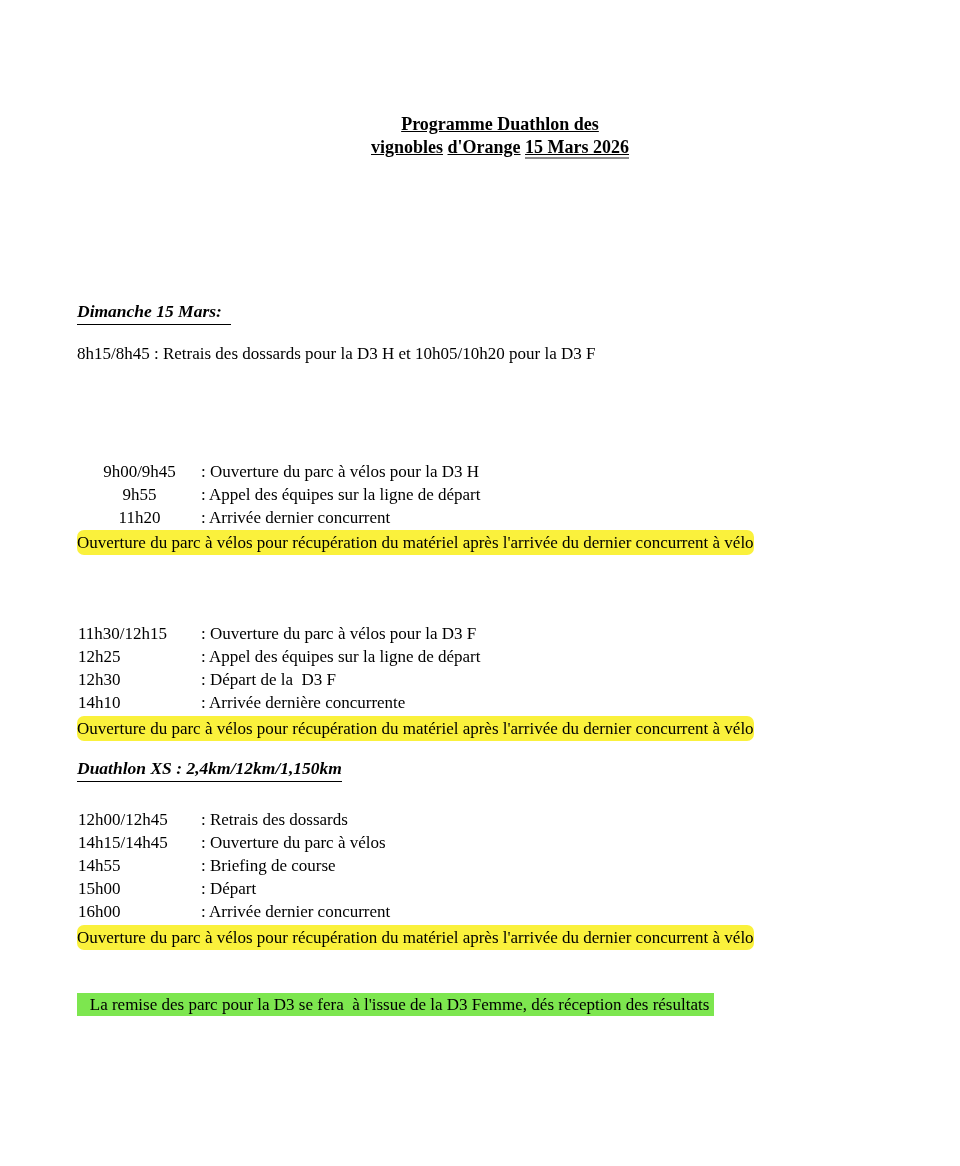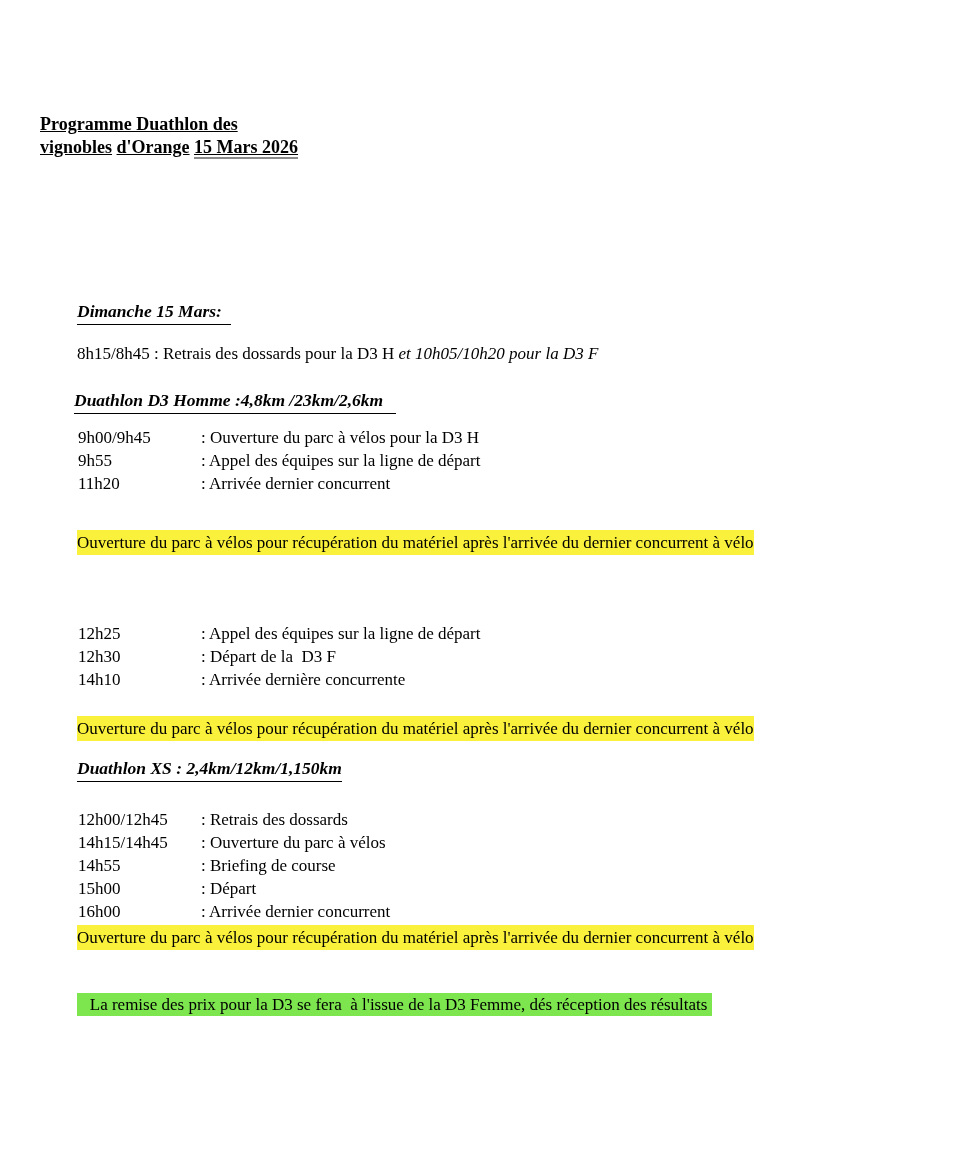--- a/index.html
+++ b/index.html
@@ -13,20 +13,21 @@
     line-height: 23px;
     color: #000000;
     overflow: hidden;
   }
   .abs { position: absolute; }
   .pre { white-space: pre; }
 
   
   .title {
     left: 0; right: 0;
+    text-align: center;
     font-weight: bold;
     font-size: 18px;
     line-height: 23px;
     margin-left: 40px;
   }
   .title .u { text-decoration: underline; }
   .title .u-gray {
     display: inline-block;
     border-bottom: 2px solid #8a8a8a;
     line-height: 20px;
@@ -38,33 +39,34 @@
     font-style: italic;
     font-size: 17.5px;
   }
   .heading .hu {
     display: inline-block;
     border-bottom: 1.5px solid #000000;
     padding-bottom: 1px;
     white-space: pre;
   }
 
-  .it { font-style: italic; }
+  .it { }
 
   
   .row { display: flex; line-height: 23px; }
   .row .time { width: 123px; flex: none; white-space: pre; }
   .row .desc { white-space: pre; }
 
   
   .hl-yellow {
     display: inline-block;
     line-height: 25px;
     background: var(--highlight-yellow, #FAF13C);
     white-space: pre;
+    border-radius: 7px;
   }
   .hl-green {
     display: inline-block;
     line-height: 23px;
     background: var(--highlight-green, #7DE64F);
     white-space: pre;
   }
 </style>
 </head>
 <body>
@@ -77,42 +79,43 @@
   </div>
 
   <div class="abs heading" style="top:300px; left:77px;">
     <span class="hu">Dimanche 15 Mars:  </span>
   </div>
 
   <div class="abs" style="top:342px; left:77px;">
     <span class="pre">8h15/8h45 : Retrais des dossards pour la D3 H </span><span class="it pre">et 10h05/10h20 pour la D3 F</span>
   </div>
 
-  <div class="abs heading" style="top:389px; left:74px;">
-    <span class="hu">Duathlon D3 Homme :4,8km /23km/2,6km   </span>
-  </div>
-  <div class="abs" style="top:426px; left:78px;">
+  <div class="abs" style="top:460px; left:78px;text-align:center;">
     <div class="row">
       <span class="time">9h00/9h45</span>
         <span class="desc">: Ouverture du parc à vélos pour la D3 H</span>
     </div>
     <div class="row">
       <span class="time">9h55</span>
         <span class="desc">: Appel des équipes sur la ligne de départ</span>
     </div>
     <div class="row">
       <span class="time">11h20</span>
         <span class="desc">: Arrivée dernier concurrent</span>
     </div>
   </div>
   <div class="abs" style="top:530px; left:77px;">
     <span class="hl-yellow">Ouverture du parc à vélos pour récupération du matériel après l'arrivée du dernier concurrent à vélo</span>
   </div>
 
   <div class="abs" style="top:622px; left:78px;">
+    <div class="row">
+      <span class="time">11h30/12h15</span>
+        <span class="desc">: Ouverture du parc à vélos pour la D3 F</span>
+    </div>
     <div class="row">
       <span class="time">12h25</span>
         <span class="desc">: Appel des équipes sur la ligne de départ</span>
     </div>
     <div class="row">
       <span class="time">12h30</span>
         <span class="desc">: Départ de la  D3 F</span>
     </div>
     <div class="row">
       <span class="time">14h10</span>
@@ -146,16 +149,16 @@
     <div class="row">
       <span class="time">16h00</span>
         <span class="desc">: Arrivée dernier concurrent</span>
     </div>
   </div>
   <div class="abs" style="top:925px; left:77px;">
     <span class="hl-yellow">Ouverture du parc à vélos pour récupération du matériel après l'arrivée du dernier concurrent à vélo</span>
   </div>
 
   <div class="abs" style="top:993px; left:77px;">
-    <span class="hl-green">   La remise des prix pour la D3 se fera  à l'issue de la D3 Femme, dés réception des résultats </span><br>
+    <span class="hl-green">   La remise des parc pour la D3 se fera  à l'issue de la D3 Femme, dés réception des résultats </span><br>
   </div>
 
 </div>
 
 </body></html>

